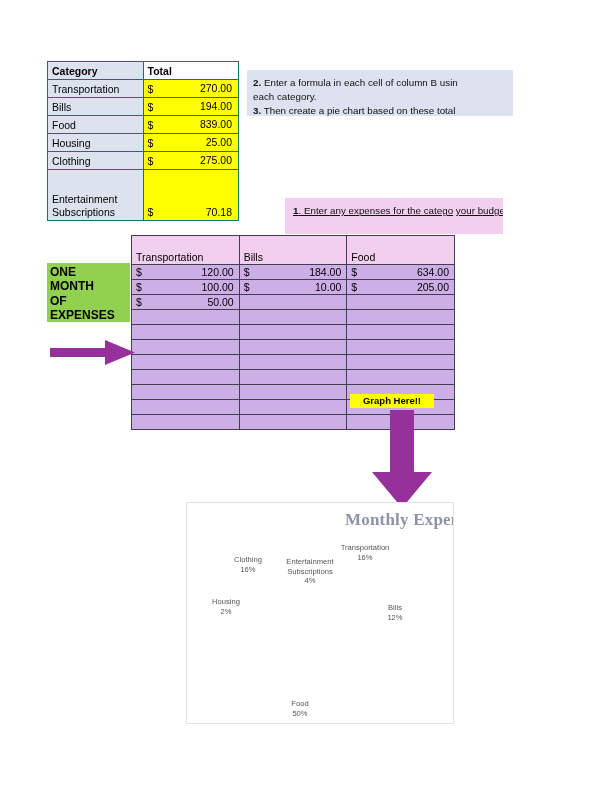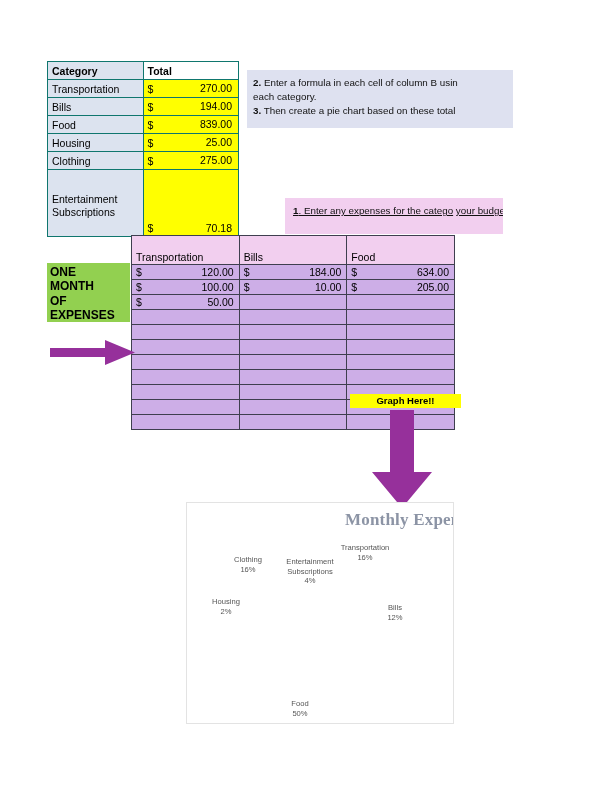--- a/index.html
+++ b/index.html
@@ -61,42 +61,42 @@
   #totals-table .amt .num {
     display: block;
     text-align: right;
     padding-right: 6px;
     line-height: 17px;
     padding-left: 36px;
   }
   #totals-table tr.tall td { height: 49px; }
   #totals-table tr.tall .cat {
     vertical-align: bottom;
-    padding-bottom: 17px;
+    padding-bottom: 1px;
     line-height: 13px;
   }
   #totals-table tr.tall .amt .dollar,
   #totals-table tr.tall .amt .num {
     top: auto;
     bottom: 1px;
     transform: none;
     position: absolute;
     line-height: 13px;
   }
   #totals-table tr.tall .amt .num {
     left: 0; right: 0;
     padding-right: 6px;
   }
 
   
   #instructions-box {
     left: 247px;
     top: 70px;
     width: 266px;
-    height: 58px;
+    height: 46px;
     background: #dee1f0;
     font-size: 9.8px;
     line-height: 14px;
     color: #111;
     padding: 6px 8px 0 6px;
     box-sizing: border-box;
     white-space: nowrap;
     overflow: hidden;
   }
   #instructions-box .line { display: block; }
@@ -168,21 +168,21 @@
     display: block;
     text-align: right;
     padding-right: 5px;
     line-height: 14px;
   }
 
   
   #graph-here-banner {
     left: 350px;
     top: 394px;
-    width: 111px;
+    width: 84px;
     height: 14px;
     background: #ffff00;
     font-size: 9.5px;
     font-weight: bold;
     color: #000;
     text-align: center;
     line-height: 14px;
   }
 
   

